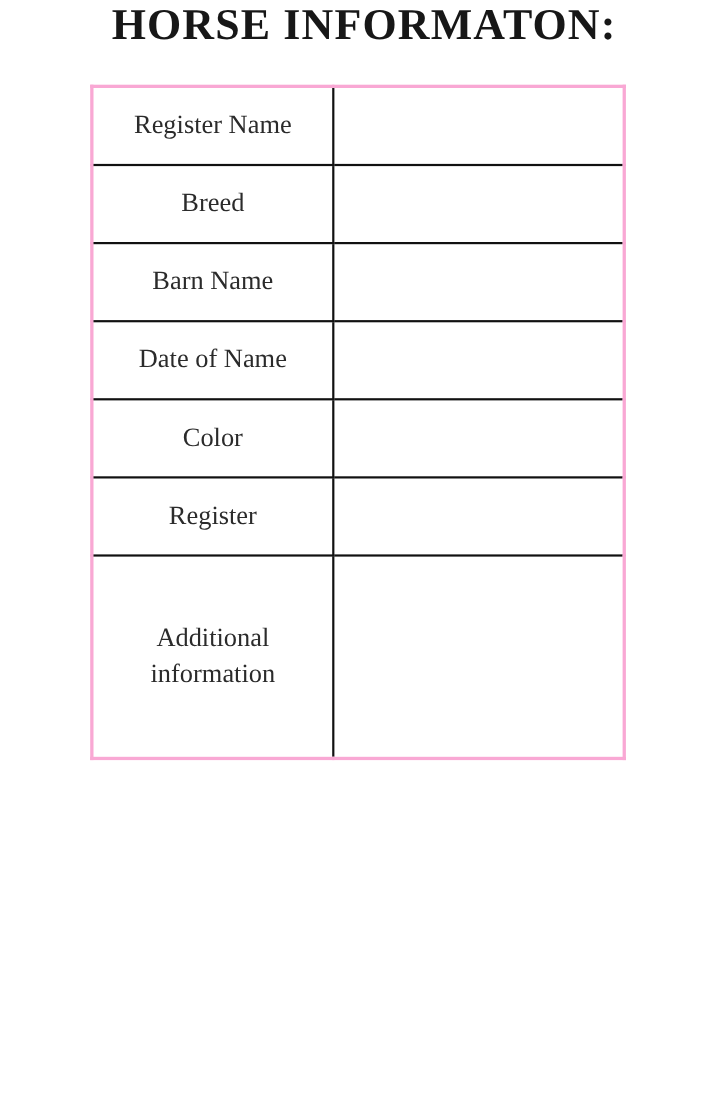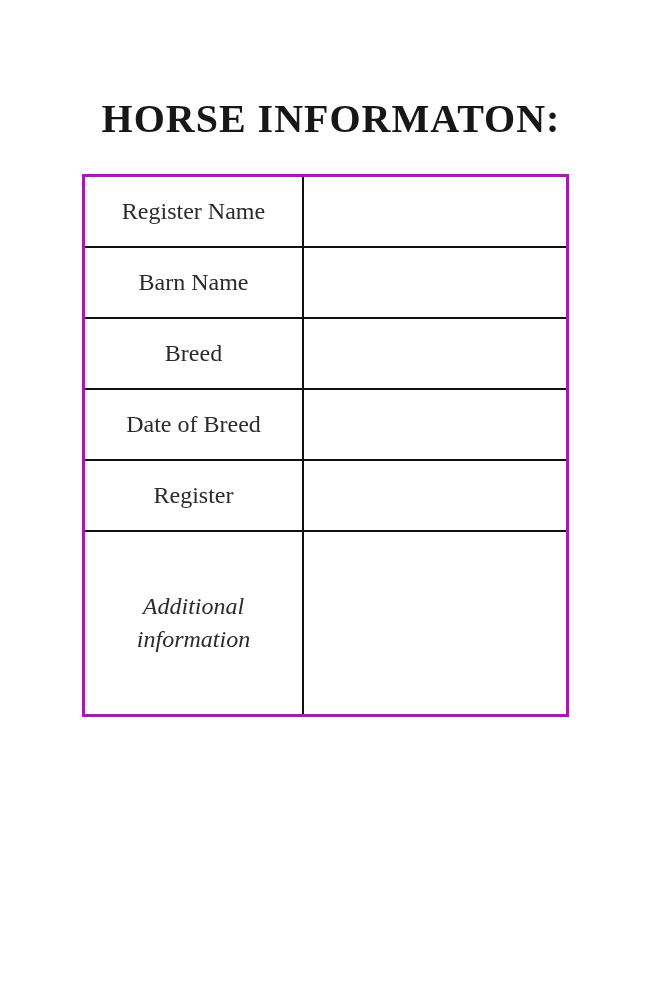--- a/index.html
+++ b/index.html
@@ -10,79 +10,82 @@
   .page {
     position: relative;
     width: 662px;
     height: 1000px;
     background: #ffffff;
     overflow: hidden;
     font-family: "Liberation Serif", "DejaVu Serif", serif;
   }
   .title {
     margin: 0;
-    padding-top: 97px;
     text-align: center;
     font-size: 40px;
     line-height: 44px;
     font-weight: 700;
     letter-spacing: 1px;
     color: #171717;
   }
   table.info-table {
     border-collapse: collapse;
     table-layout: fixed;
     margin-left: 82px;
     margin-top: 33px;
     width: 487px;
-    border: 3px solid #a21caf;
+    border: 3px solid #f9a8d4;
   }
   table.info-table td {
     border: 2px solid #111111;
     font-size: 24px;
     line-height: 33px;
     color: #2b2b2b;
     background: #ffffff;
   }
   td.label-cell {
     width: 197px;
     text-align: center;
     vertical-align: middle;
     padding: 4px 10px;
   }
   td.value-cell {
     vertical-align: middle;
     padding: 4px 10px;
   }
   tr.row-regular { height: 71px; }
-  tr.row-tall { height: 185px; font-style: italic; }
+  tr.row-tall { height: 185px; }
 </style>
 </head>
 <body>
 
 <div class="page">
 
   <h1 class="title">HORSE INFORMATON:</h1>
 
   <table class="info-table">
     <tbody>
       <tr class="row-regular">
         <td class="label-cell">Register Name</td>
         <td class="value-cell"></td>
       </tr>
       <tr class="row-regular">
+        <td class="label-cell">Breed</td>
+        <td class="value-cell"></td>
+      </tr>
+      <tr class="row-regular">
         <td class="label-cell">Barn Name</td>
         <td class="value-cell"></td>
       </tr>
       <tr class="row-regular">
-        <td class="label-cell">Breed</td>
+        <td class="label-cell">Date of Name</td>
         <td class="value-cell"></td>
       </tr>
       <tr class="row-regular">
-        <td class="label-cell">Date of Breed</td>
+        <td class="label-cell">Color</td>
         <td class="value-cell"></td>
       </tr>
       <tr class="row-regular">
         <td class="label-cell">Register</td>
         <td class="value-cell"></td>
       </tr>
       <tr class="row-tall">
         <td class="label-cell">Additional information</td>
         <td class="value-cell"></td>
       </tr>

